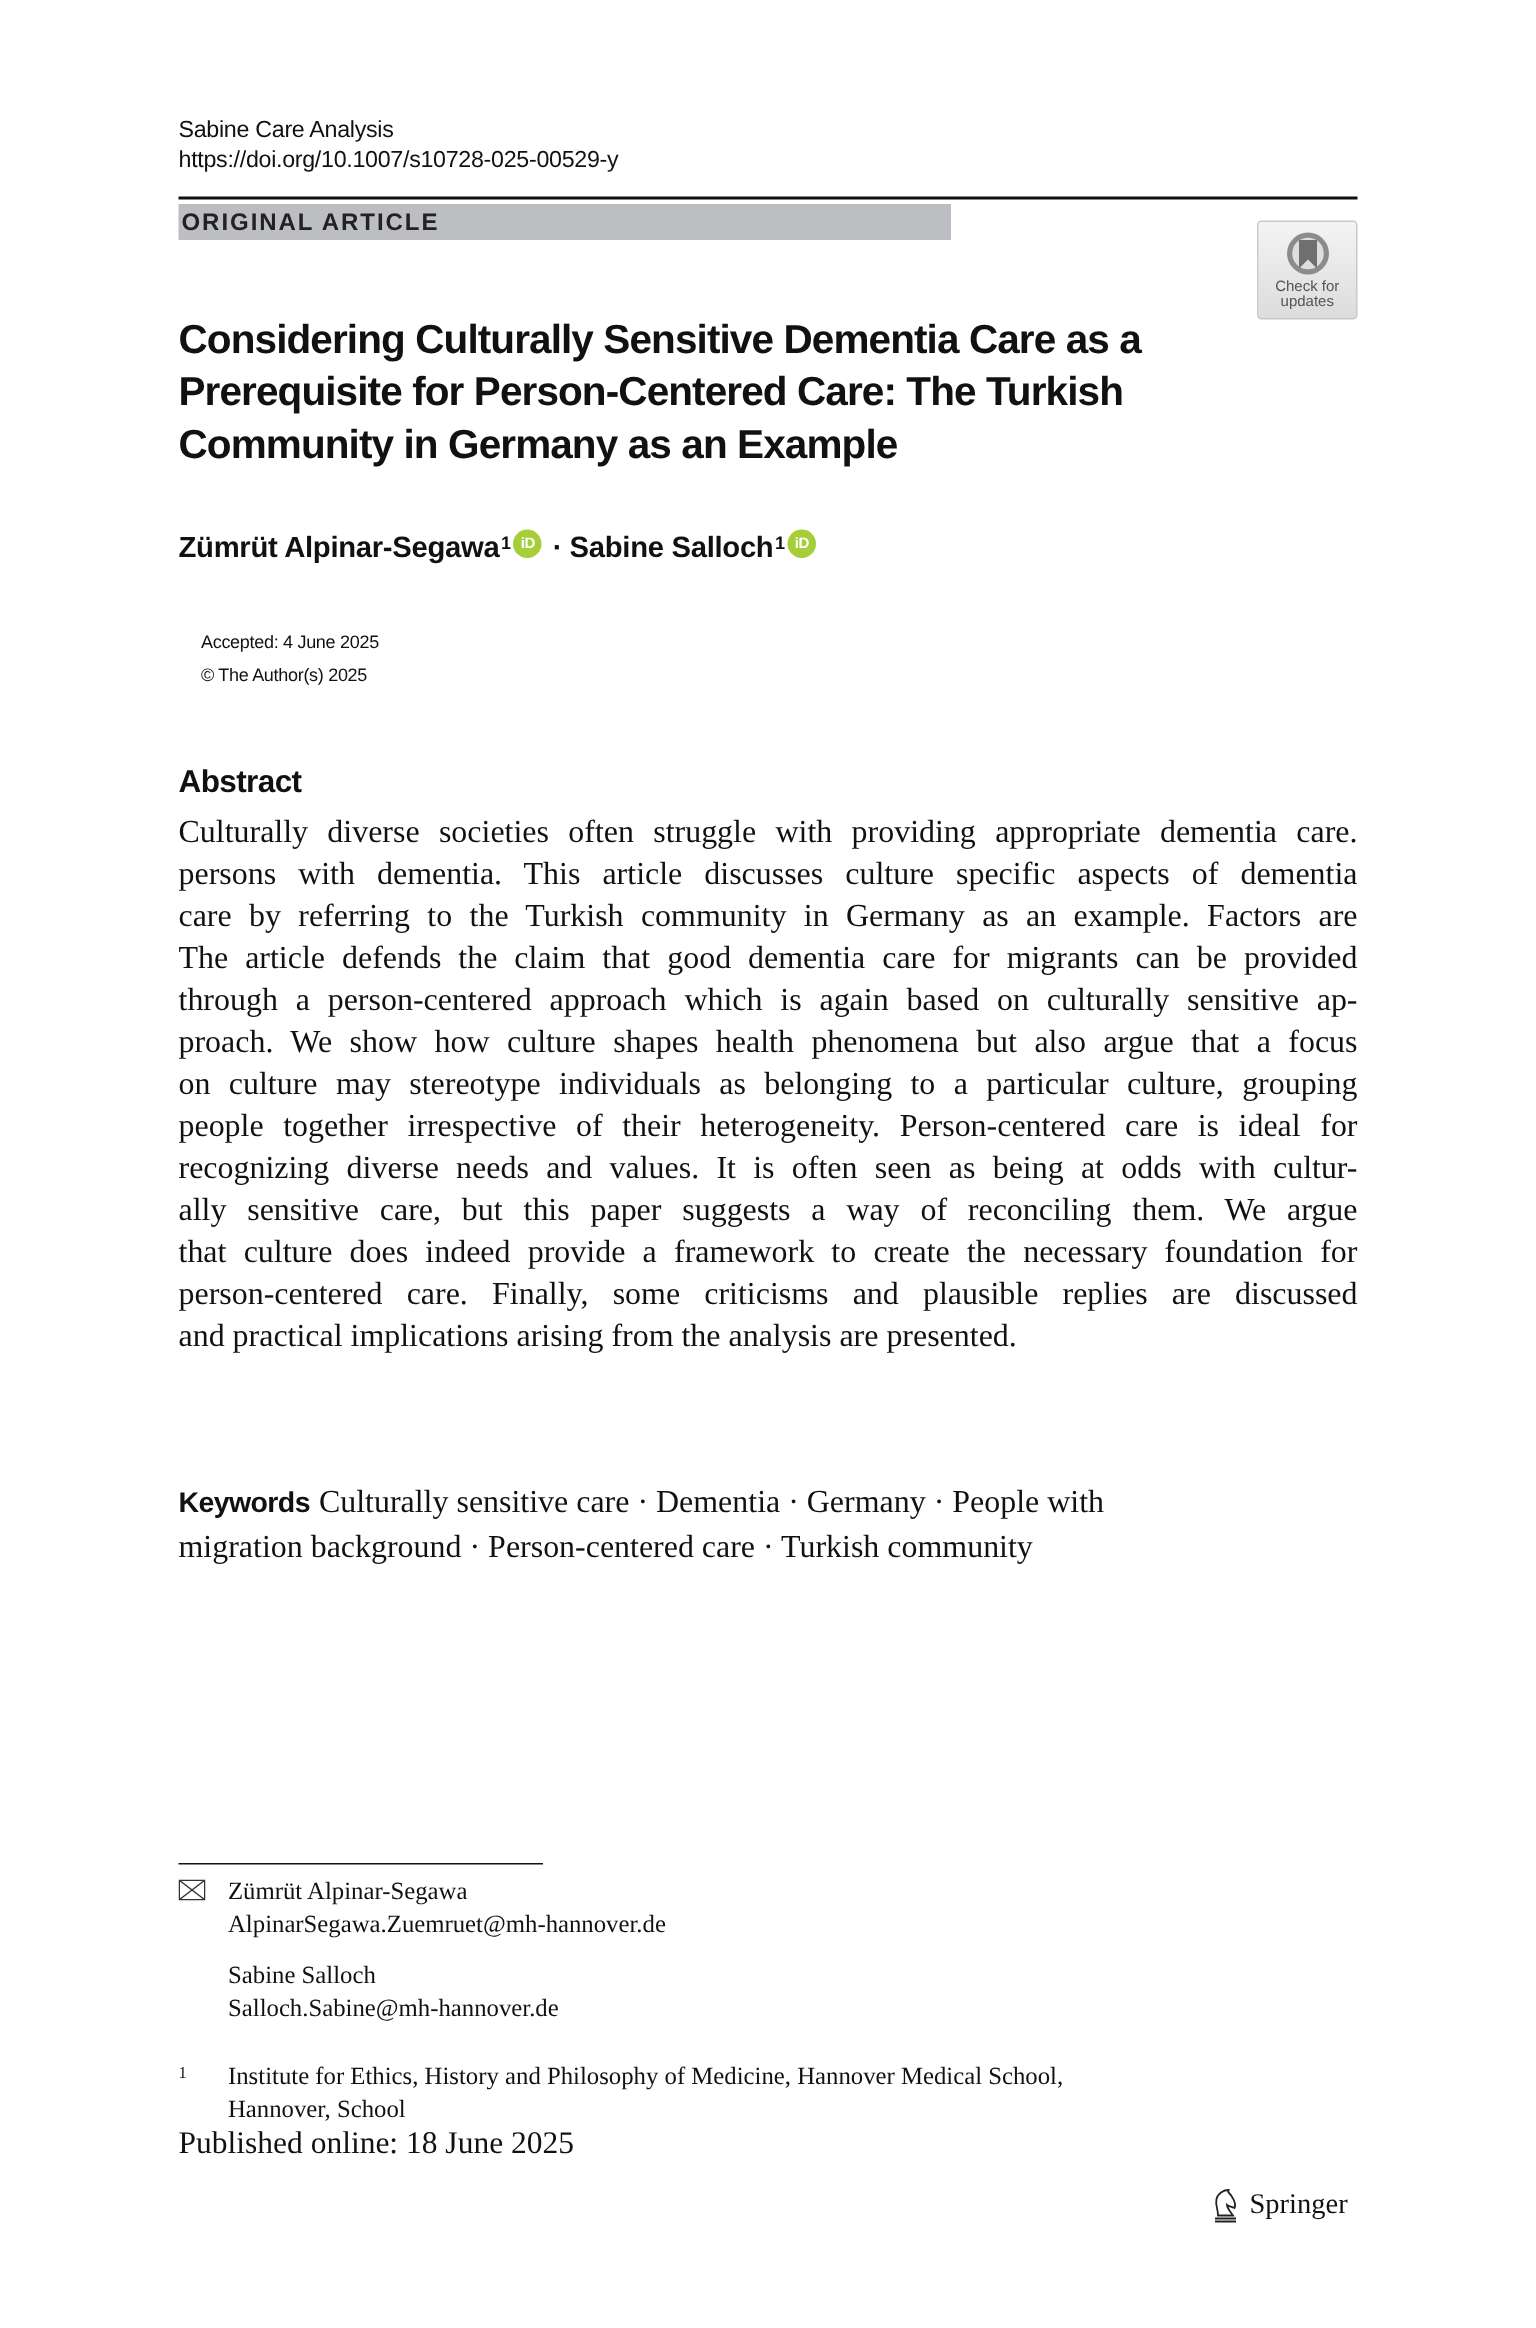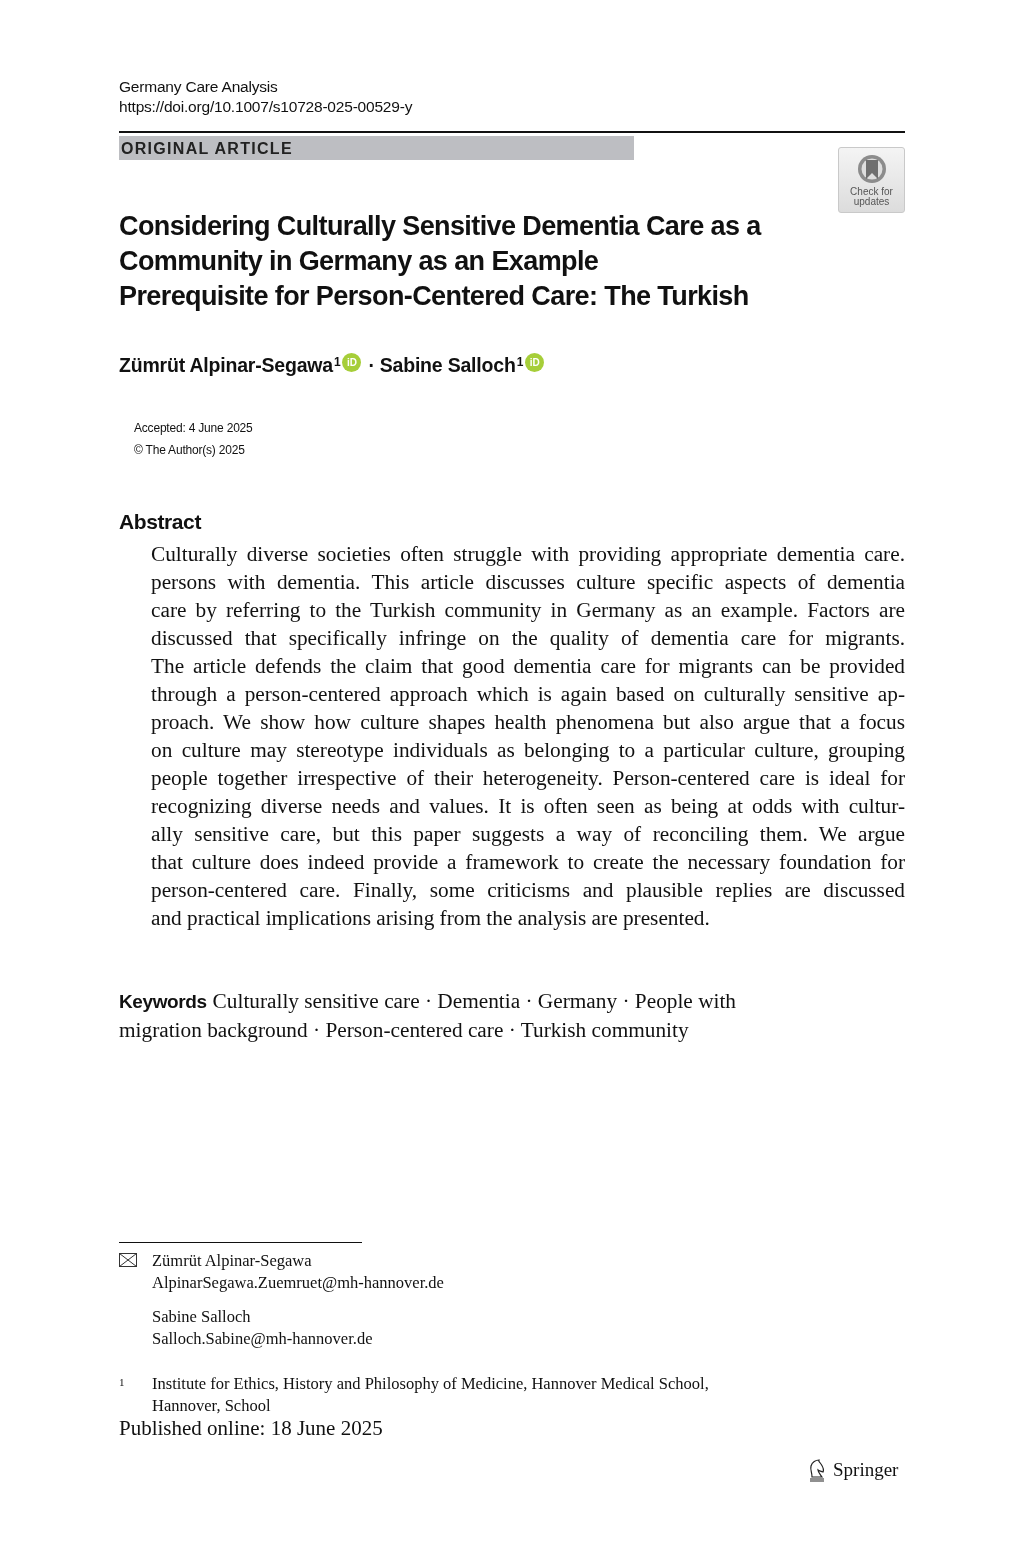--- a/index.html
+++ b/index.html
@@ -22,21 +22,21 @@
     .authors { position: absolute; left: 119px; top: 351px; font-size: 19.5px; font-weight: bold; letter-spacing: -0.2px; line-height: 28px; display: flex; align-items: flex-start; }
     .authors sup { font-size: 12px; vertical-align: top; position: relative; top: -3px; margin-left: 1px; }
     .orcid { display: inline-block; width: 19px; height: 19px; border-radius: 50%; background: #a6ce39; color: #fff;
       font-size: 10px; line-height: 19px; text-align: center; font-weight: bold; margin: 2px 3px 0 2px; }
     .sep { margin: 0 5px 0 4px; }
 
     .dates { position: absolute; left: 134px; top: 417px; font-size: 12px; line-height: 22px; letter-spacing: -0.2px; }
 
     .abstract-head { position: absolute; left: 119px; top: 510px; font-size: 21px; font-weight: bold; letter-spacing: -0.4px; }
     .abstract-body { position: absolute; left: 119px; top: 540px; width: 786px; font-size: 21.3px; line-height: 28px; }
-    .abstract-body div { white-space: nowrap; margin-left: 32px; }
+    .abstract-body div { white-space: nowrap; }
     .just { text-align: justify; text-align-last: justify; }
 
     .keywords { position: absolute; left: 119px; top: 987px; width: 786px; font-size: 21.3px; line-height: 28px; }
     .kw-label { font-family: "Liberation Sans", "DejaVu Sans", sans-serif; font-weight: bold; font-size: 19px; letter-spacing: -0.4px; margin-right: 6px; }
 
     .foot-rule { position: absolute; left: 119px; top: 1242px; width: 243px; height: 1px; background: #111; }
     .corr { position: absolute; left: 119px; top: 1250px; font-size: 16.5px; line-height: 22px; }
     .mail-icon { position: absolute; left: 0; top: 3px; }
     .corr .lines { position: absolute; left: 33px; top: 0; white-space: nowrap; }
     .corr .gap { height: 12px; }
@@ -46,42 +46,42 @@
     .affil .text { position: absolute; left: 33px; top: 0; white-space: nowrap; }
 
     .published { position: absolute; left: 119px; top: 1380px; font-size: 21px; margin-top: 36px; }
     .springer { position: absolute; left: 807px; top: 1458px; font-size: 19px; display: flex; align-items: center; }
     .springer svg { margin-right: 6px; }
   </style>
 </head>
 <body>
 
 <div class="journal sans">
-  <div>Germany Care Analysis</div>
+  <div>Sabine Care Analysis</div>
   <div>https://doi.org/10.1007/s10728-025-00529-y</div>
 </div>
 <div class="rule-top"></div>
 <div class="article-type sans">ORIGINAL ARTICLE</div>
 
 <div class="badge sans">
   <svg width="30" height="34" viewBox="0 0 30 34">
     <circle cx="15" cy="17" r="14" fill="#8c8c8c"></circle>
     <circle cx="15" cy="17" r="10.5" fill="#dedede"></circle>
     <path d="M9 8 H21 V27 L15 21 L9 27 Z" fill="#6f6f6f"></path>
   </svg>
   <div class="badge-text">
     <div>Check for</div>
     <div>updates</div>
   </div>
 </div>
 
 <h1 class="title sans" style="margin:0">
   <div>Considering Culturally Sensitive Dementia Care as a</div>
+  <div>Prerequisite for Person-Centered Care: The Turkish</div>
   <div>Community in Germany as an Example</div>
-  <div>Prerequisite for Person-Centered Care: The Turkish</div>
 </h1>
 
 <div class="authors sans">
   <span>Zümrüt Alpinar-Segawa</span>
     <sup>1</sup>
     <span class="orcid">iD</span>
   <span class="sep">·</span>
   <span>Sabine Salloch</span>
     <sup>1</sup>
     <span class="orcid">iD</span>
@@ -90,21 +90,20 @@
 <div class="dates sans">
   <div>Accepted: 4 June 2025</div>
   <div>© The Author(s) 2025</div>
 </div>
 
 <div class="abstract-head sans">Abstract</div>
 <div class="abstract-body serif">
   <div class="just">Culturally diverse societies often struggle with providing appropriate dementia care.</div>
   <div class="just">persons with dementia. This article discusses culture specific aspects of dementia</div>
   <div class="just">care by referring to the Turkish community in Germany as an example. Factors are</div>
-  <div class="just">discussed that specifically infringe on the quality of dementia care for migrants.</div>
   <div class="just">The article defends the claim that good dementia care for migrants can be provided</div>
   <div class="just">through a person-centered approach which is again based on culturally sensitive ap-</div>
   <div class="just">proach. We show how culture shapes health phenomena but also argue that a focus</div>
   <div class="just">on culture may stereotype individuals as belonging to a particular culture, grouping</div>
   <div class="just">people together irrespective of their heterogeneity. Person-centered care is ideal for</div>
   <div class="just">recognizing diverse needs and values. It is often seen as being at odds with cultur-</div>
   <div class="just">ally sensitive care, but this paper suggests a way of reconciling them. We argue</div>
   <div class="just">that culture does indeed provide a framework to create the necessary foundation for</div>
   <div class="just">person-centered care. Finally, some criticisms and plausible replies are discussed</div>
   <div>and practical implications arising from the analysis are presented.</div>

